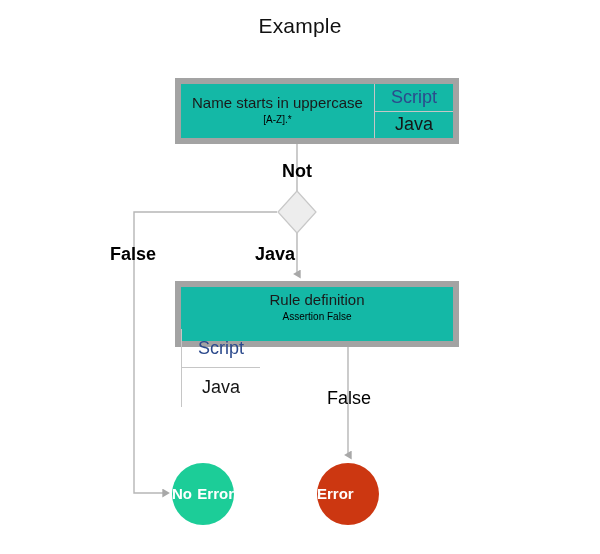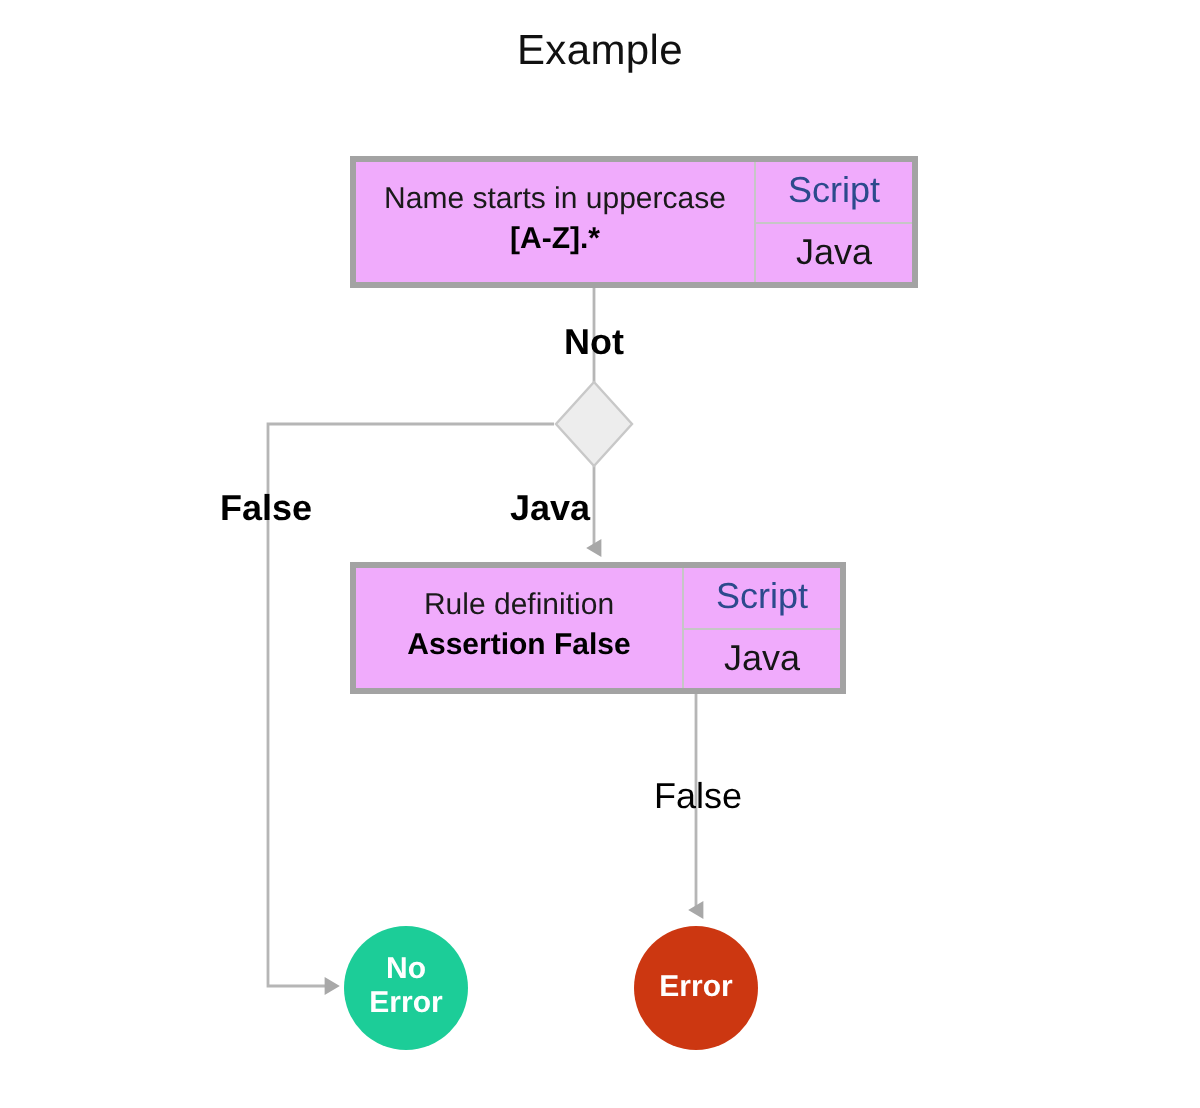--- a/index.html
+++ b/index.html
@@ -43,44 +43,44 @@
     font-size: 21px;
     font-weight: normal;
     color: #111111;
     letter-spacing: 0.2px;
   }
 
   
   .proc-box {
     position: absolute;
     box-sizing: border-box;
-    background: #f0abfc;
-    border: 3px solid #a3a3a3;
+    background: #14b8a6;
+    border: 6px solid #a3a3a3;
     display: flex;
     flex-direction: row;
     justify-content: space-between;
   }
   .proc-main {
     flex: 1 1 auto;
     display: flex;
     flex-direction: column;
     align-items: center;
     justify-content: center;
     padding: 4px 6px 6px 6px;
   }
   .proc-line1 {
     font-size: 15px;
     font-weight: normal;
     color: #1a1a1a;
     line-height: 1.25;
     white-space: nowrap;
   }
   .proc-line2 {
-    font-size: 15px;
-    font-weight: bold;
+    font-size: 10px;
+    font-weight: normal;
     color: #000000;
     line-height: 1.3;
     white-space: nowrap;
   }
   .proc-side {
     width: 78px;
     flex: 0 0 78px;
     border-left: 1px solid #c6c6c6;
     display: flex;
     flex-direction: column;
@@ -107,23 +107,23 @@
     height: 44px;
   }
 
   
   .terminal {
     position: absolute;
     width: 62px;
     height: 62px;
     border-radius: 50%;
     display: flex;
-    flex-direction: column;
+    flex-direction: row;
     align-items: center;
-    justify-content: center;
+    justify-content: space-between;
     color: #ffffff;
     font-weight: bold;
     font-size: 15px;
     line-height: 1.12;
     text-align: center;
   }
   .terminal-no-error { background: #1ccd98; }
   .terminal-error { background: #cc3711; }
 
   
@@ -178,21 +178,21 @@
   <div class="decision-node" style="left:277px; top:190px;">
     <svg width="40" height="44" viewBox="0 0 40 44" xmlns="http://www.w3.org/2000/svg">
       <polygon points="20,1 39,22 20,43 1,22" fill="#ededed" stroke="#c8c8c8" stroke-width="1.2"></polygon>
     </svg>
   </div>
 
   <div class="edge-label bold" style="left:110px; top:244px;">False</div>
 
   <div class="edge-label bold" style="left:255px; top:244px;">Java</div>
 
-  <div class="proc-box" style="left:175px; top:281px; width:248px; height:66px;">
+  <div class="proc-box" style="left:175px; top:281px; width:284px; height:66px;flex-direction:column;">
     <div class="proc-main">
       <div class="proc-line1">Rule definition</div>
       <div class="proc-line2">Assertion False</div>
     </div>
     <div class="proc-side">
       <div class="side-cell side-cell-top">Script</div>
       <div class="side-cell side-cell-bottom">Java</div>
     </div>
   </div>
 

